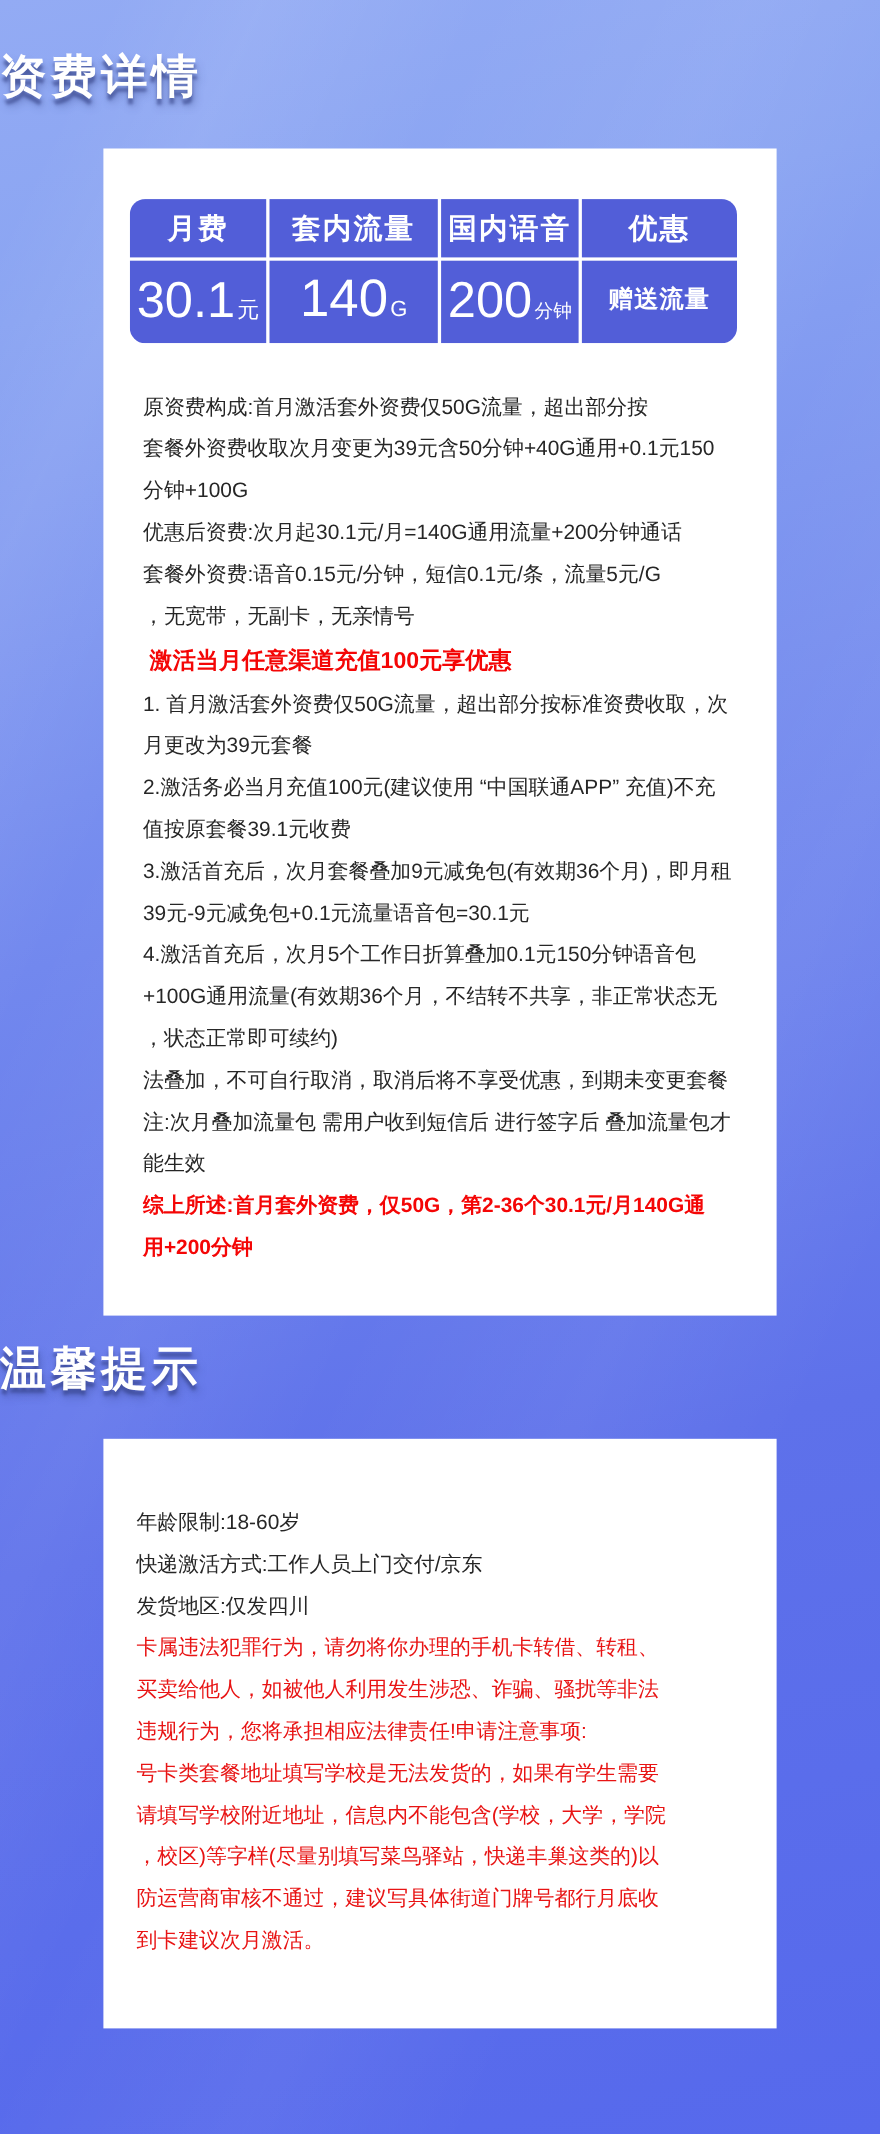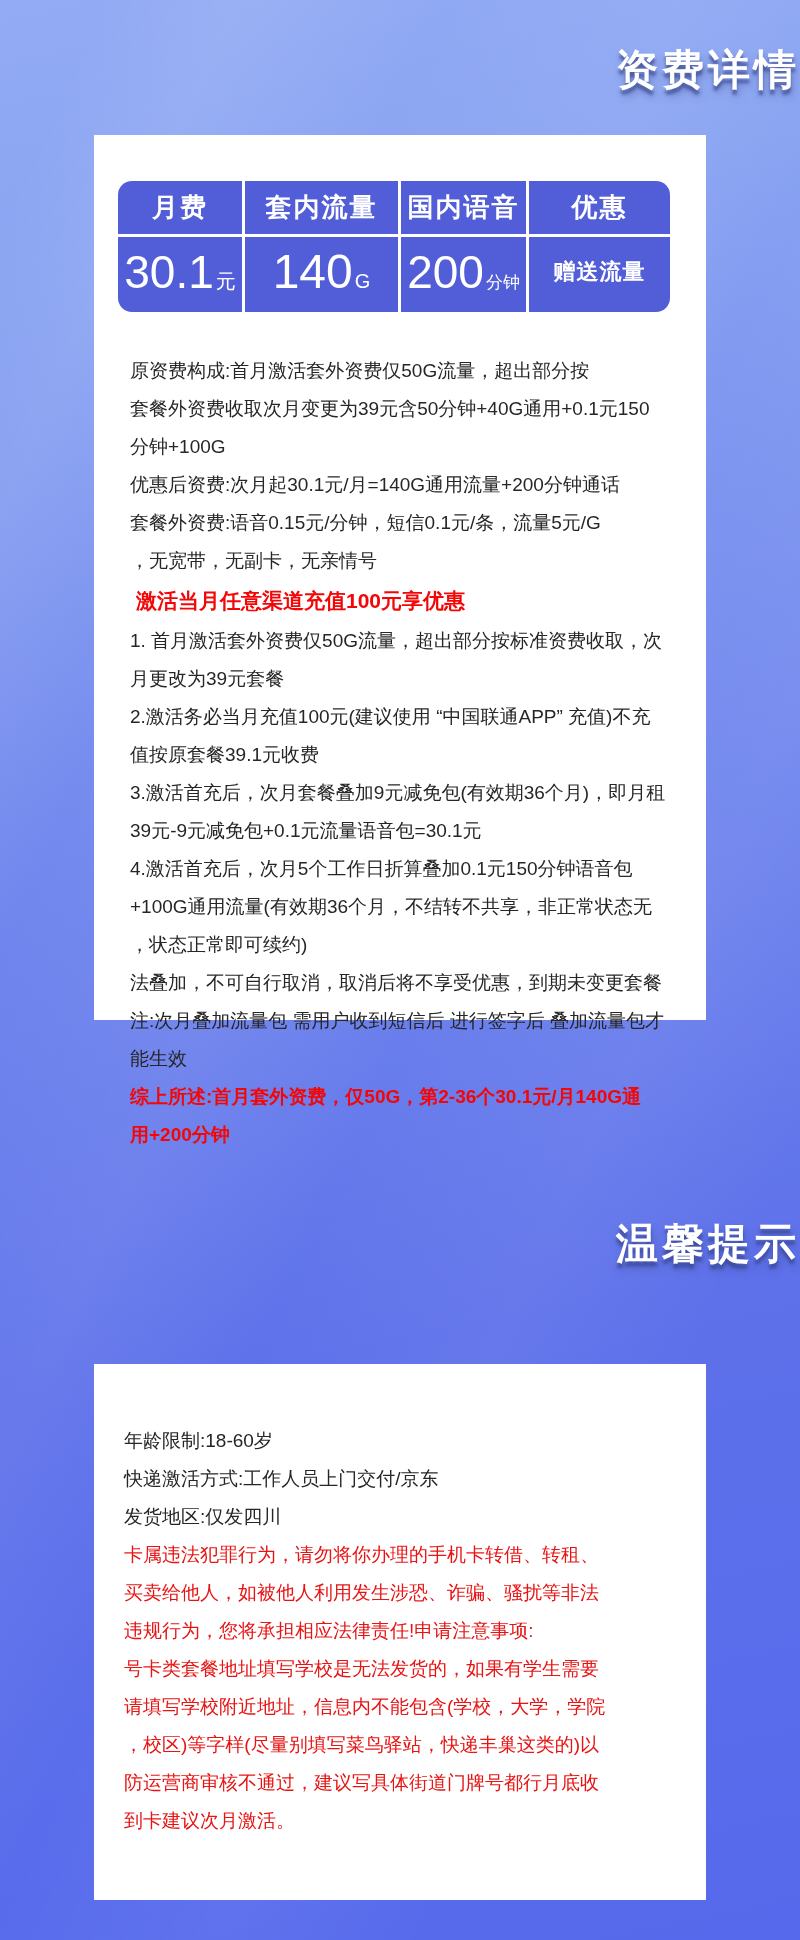--- a/index.html
+++ b/index.html
@@ -12,30 +12,30 @@
     background:linear-gradient(168deg,#93abf4 0%,#8aa4f2 14%,#7288ee 42%,#5e71ea 68%,#5669ec 100%);
   }
   .rays {
     position:absolute; inset:0; pointer-events:none;
     background:linear-gradient(115deg,
       rgba(255,255,255,0) 6%, rgba(255,255,255,.08) 14%, rgba(255,255,255,0) 26%,
       rgba(255,255,255,.06) 40%, rgba(255,255,255,0) 52%,
       rgba(255,255,255,.05) 66%, rgba(255,255,255,0) 78%);
   }
   .section-title {
-    position:absolute; width:100%; text-align:right;
+    position:absolute; width:100%; text-align:left;
     color:#ffffff; font-size:42px; font-weight:700; letter-spacing:4px;
     text-shadow:0 5px 3px rgba(50,63,130,.62), 2px 7px 8px rgba(50,63,130,.35);
   }
   #title-fees { top:42px; }
   #title-tips { top:1216px; }
 
   .card { position:absolute; left:94px; width:612px; background:#ffffff; }
-  #fee-card  { top:135px;  height:885px; padding:46px 8px 0 36px; }
-  #tips-card { top:1364px; height:536px;  padding:58px 8px 0 30px; }
+  #fee-card  { top:135px;  height:1061px; padding:46px 8px 0 36px; }
+  #tips-card { top:1308px; height:536px;  padding:58px 8px 0 30px; }
 
   .plan-table {
     display:grid;
     grid-template-columns:124px 153px 125px 141px;
     grid-template-rows:53px 75px;
     gap:3px;
     width:552px;
     margin-left:-12px;
     margin-bottom:40px;
     background:#ffffff;

